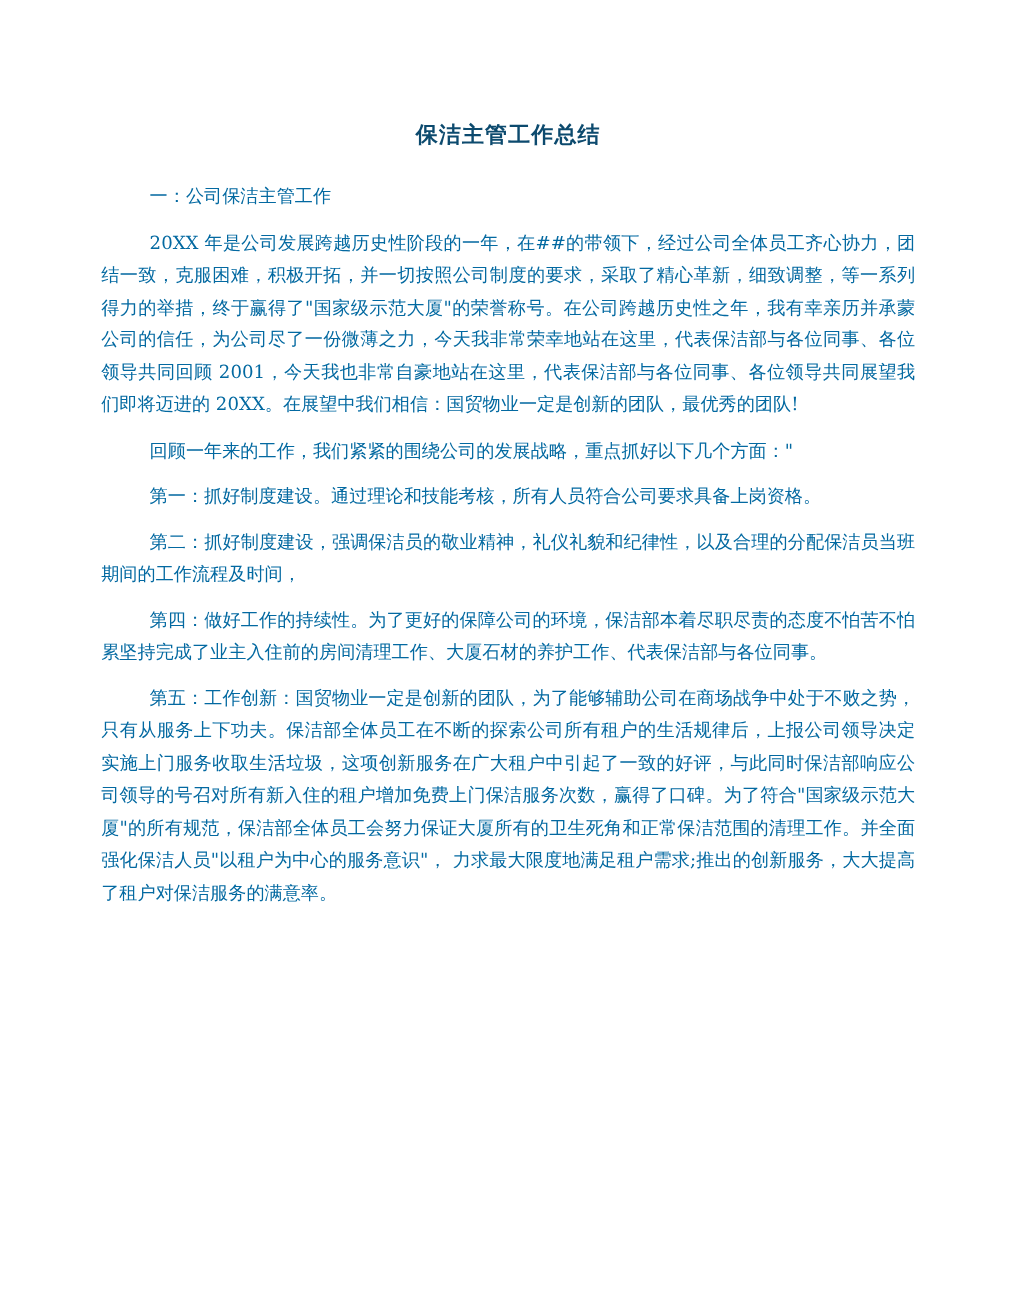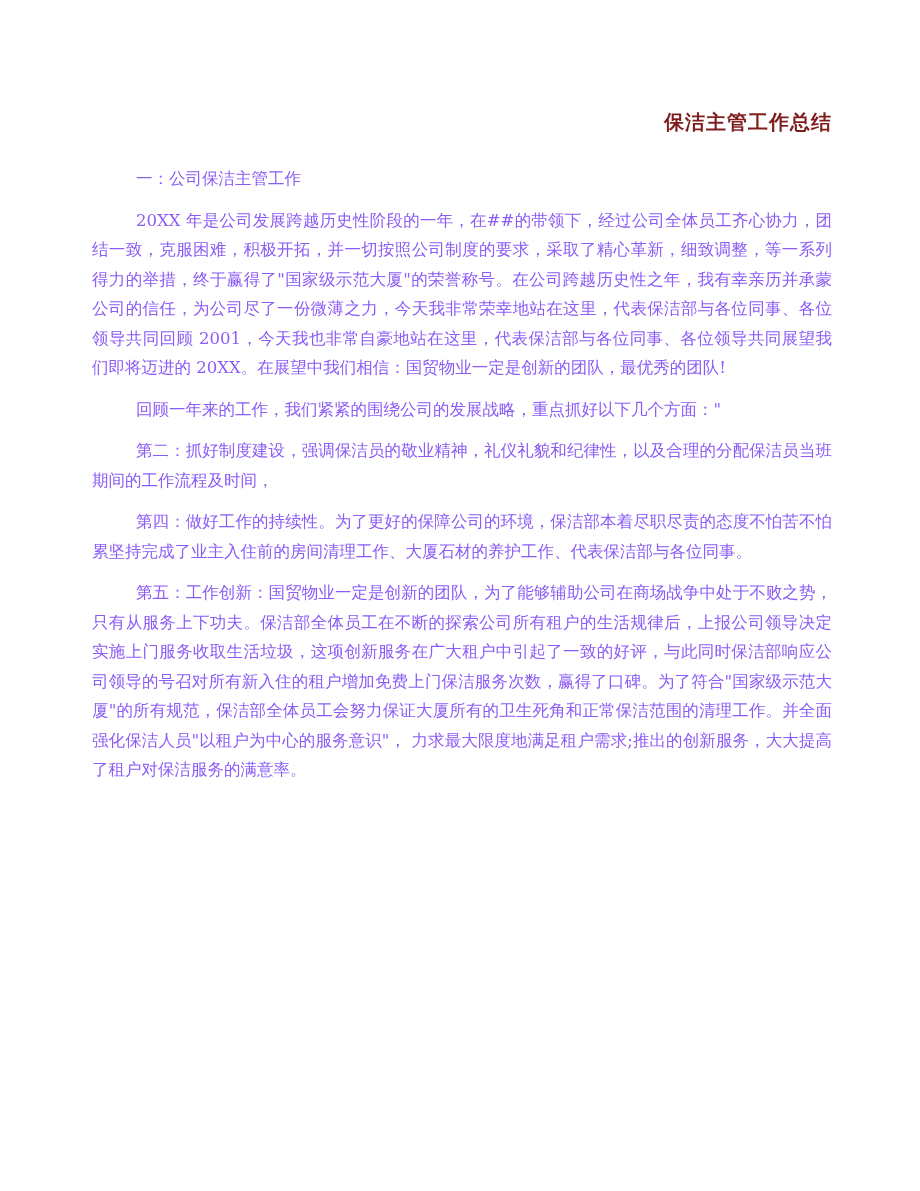--- a/index.html
+++ b/index.html
@@ -18,40 +18,41 @@
     height: 1191px;
     padding: 110px 88px 40px 92px;
     background: #ffffff;
     color: #2b2b2b;
   }
   .doc-title {
     font-family: "DejaVu Sans", "Liberation Sans", sans-serif;
     font-weight: 700;
     font-size: 20px;
     line-height: 24px;
-    text-align: right;
-    color: #7f1d1d;
+    text-align: center;
+    color: #0c4a6e;
     margin: 0 0 30px 0;
     letter-spacing: 1px;
   }
   .para {
     font-family: "DejaVu Serif", "Liberation Serif", serif;
     font-size: 16.5px;
     line-height: 29.5px;
     text-align: justify;
     text-indent: 44px;
     margin: 0 0 12px 0;
-    color: #8b5cf6;
+    color: #0369a1;
     word-break: break-all;
   }
 </style>
 </head>
 <body>
 
 <div class="page">
   <h1 class="doc-title">保洁主管工作总结</h1>
   <p class="para">一：公司保洁主管工作</p>
   <p class="para">20XX 年是公司发展跨越历史性阶段的一年，在##的带领下，经过公司全体员工齐心协力，团结一致，克服困难，积极开拓，并一切按照公司制度的要求，采取了精心革新，细致调整，等一系列得力的举措，终于赢得了"国家级示范大厦"的荣誉称号。在公司跨越历史性之年，我有幸亲历并承蒙公司的信任，为公司尽了一份微薄之力，今天我非常荣幸地站在这里，代表保洁部与各位同事、各位领导共同回顾 2001，今天我也非常自豪地站在这里，代表保洁部与各位同事、各位领导共同展望我们即将迈进的 20XX。在展望中我们相信：国贸物业一定是创新的团队，最优秀的团队!</p>
   <p class="para">回顾一年来的工作，我们紧紧的围绕公司的发展战略，重点抓好以下几个方面："</p>
+  <p class="para">第一：抓好制度建设。通过理论和技能考核，所有人员符合公司要求具备上岗资格。</p>
   <p class="para">第二：抓好制度建设，强调保洁员的敬业精神，礼仪礼貌和纪律性，以及合理的分配保洁员当班期间的工作流程及时间，</p>
   <p class="para">第四：做好工作的持续性。为了更好的保障公司的环境，保洁部本着尽职尽责的态度不怕苦不怕累坚持完成了业主入住前的房间清理工作、大厦石材的养护工作、代表保洁部与各位同事。</p>
   <p class="para">第五：工作创新：国贸物业一定是创新的团队，为了能够辅助公司在商场战争中处于不败之势，只有从服务上下功夫。保洁部全体员工在不断的探索公司所有租户的生活规律后，上报公司领导决定实施上门服务收取生活垃圾，这项创新服务在广大租户中引起了一致的好评，与此同时保洁部响应公司领导的号召对所有新入住的租户增加免费上门保洁服务次数，赢得了口碑。为了符合"国家级示范大厦"的所有规范，保洁部全体员工会努力保证大厦所有的卫生死角和正常保洁范围的清理工作。并全面强化保洁人员"以租户为中心的服务意识"， 力求最大限度地满足租户需求;推出的创新服务，大大提高了租户对保洁服务的满意率。</p>
 </div>
 
 </body></html>

